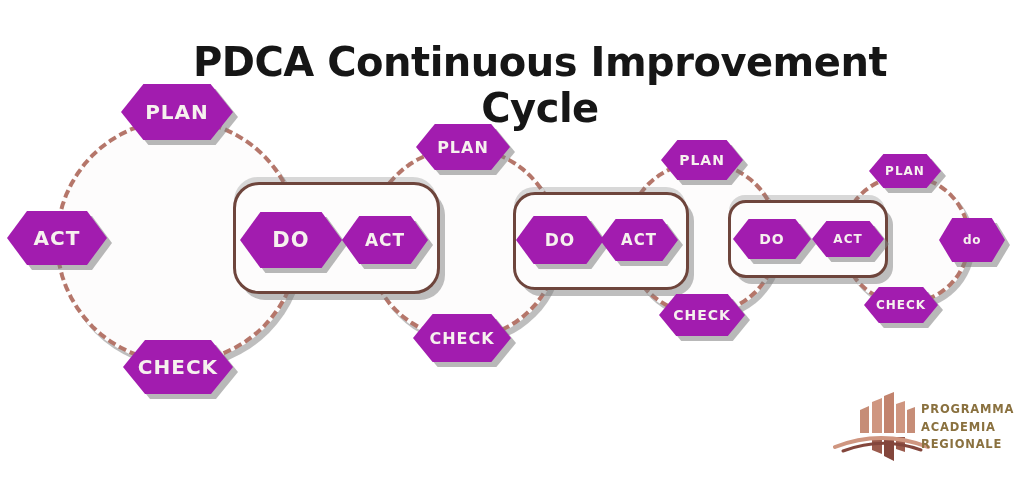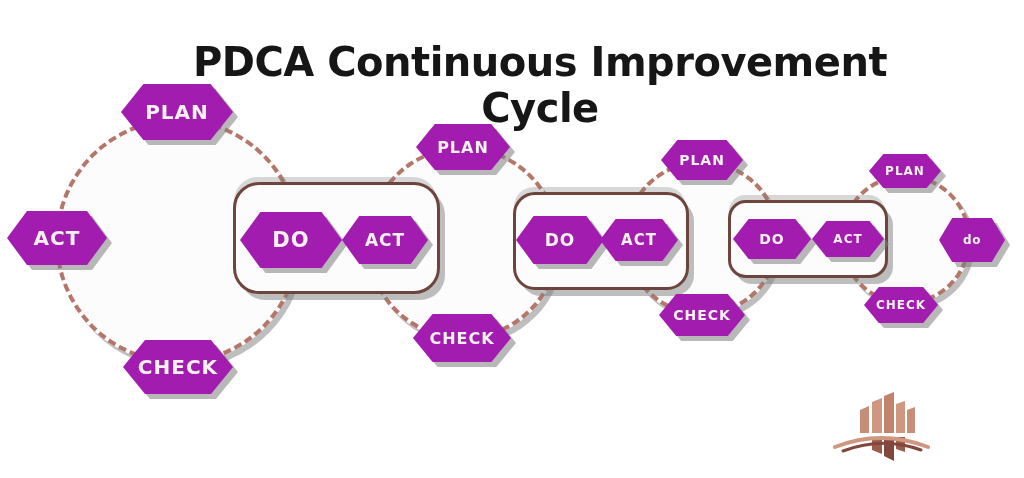--- a/index.html
+++ b/index.html
@@ -111,15 +111,20 @@
       <path d="M63,43 L63,14 L72,11 L72,43 Z" fill="#cf9680"></path>
       <path d="M74,43 L74,20 L82,17 L82,43 Z" fill="#c68d77"></path>
 
       <path d="M39,47 L49,47 L49,64 L39,60 Z" fill="#9a5a4c"></path>
       <path d="M51,47 L61,47 L61,71 L51,66 Z" fill="#83463c"></path>
       <path d="M63,47 L72,47 L72,62 L63,59 Z" fill="#9a5a4c"></path>
 
       <path d="M2,57 Q48,39 95,57" stroke="#cf9680" stroke-width="4" fill="none" stroke-linecap="round"></path>
       <path d="M10,61 Q50,46 88,60" stroke="#83463c" stroke-width="3" fill="none" stroke-linecap="round"></path>
     </svg>
+    <div class="logo-text">
+      <div>PROGRAMMA</div>
+      <div>ACADEMIA</div>
+      <div>REGIONALE</div>
+    </div>
   </div>
 
 </div>
 
 </body></html>

